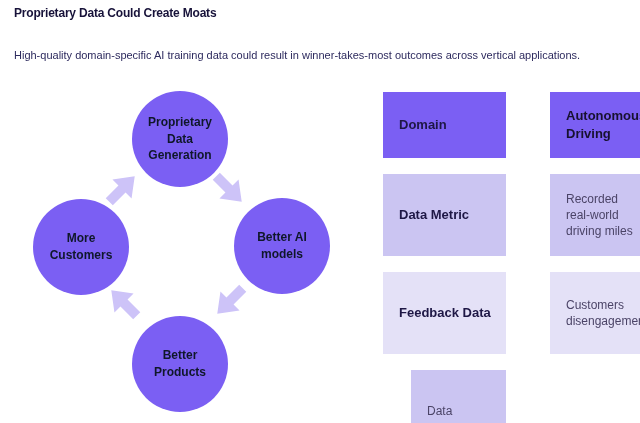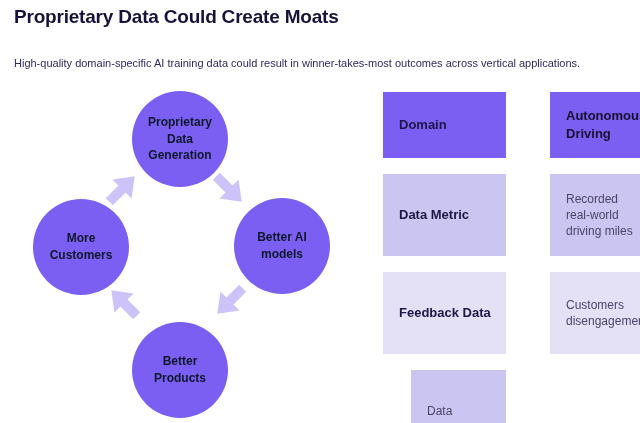--- a/index.html
+++ b/index.html
@@ -8,21 +8,21 @@
     position: relative;
     background: #ffffff;
     font-family: "Liberation Sans", sans-serif;
     overflow: hidden;
     color: #1b1440;
   }
 
   
   .hdr { position: absolute; left: 14px; top: 6px; width: 620px; }
   .hdr h1 {
-    font-size: 19px;
+    font-size: 12px;
     font-weight: 800;
     letter-spacing: -0.2px;
     color: #171239;
   }
   .hdr .sub {
     margin-top: 29px;
     font-size: 11px;
     color: #2d2a5e;
   }
 
@@ -35,21 +35,21 @@
     background: #7b5ff3;
     display: flex; align-items: center; justify-content: center;
     text-align: center;
     font-size: 12px; font-weight: 700;
     color: #0f172a;
     line-height: 1.4;
     padding: 8px;
   }
   .node-top    { left: 117px; top: 6px; }
   .node-right  { left: 219px; top: 113px; }
-  .node-bottom { left: 117px; top: 237px; }
+  .node-bottom { left: 117px; top: 231px; }
   .node-left   { left: 18px;   top: 114px; }
 
   .flow-arrow { position: absolute; width: 38px; height: 30px; }
   .flow-arrow svg { display: block; width: 38px; height: 30px; }
   .arrow-ne { left: 88px;  top: 89px;  transform: rotate(-45deg); }
   .arrow-se { left: 195px; top: 89px;  transform: rotate(45deg); }
   .arrow-sw { left: 196px; top: 201px; transform: rotate(135deg); }
   .arrow-nw { left: 90px;  top: 203px; transform: rotate(-135deg); }
 
   

